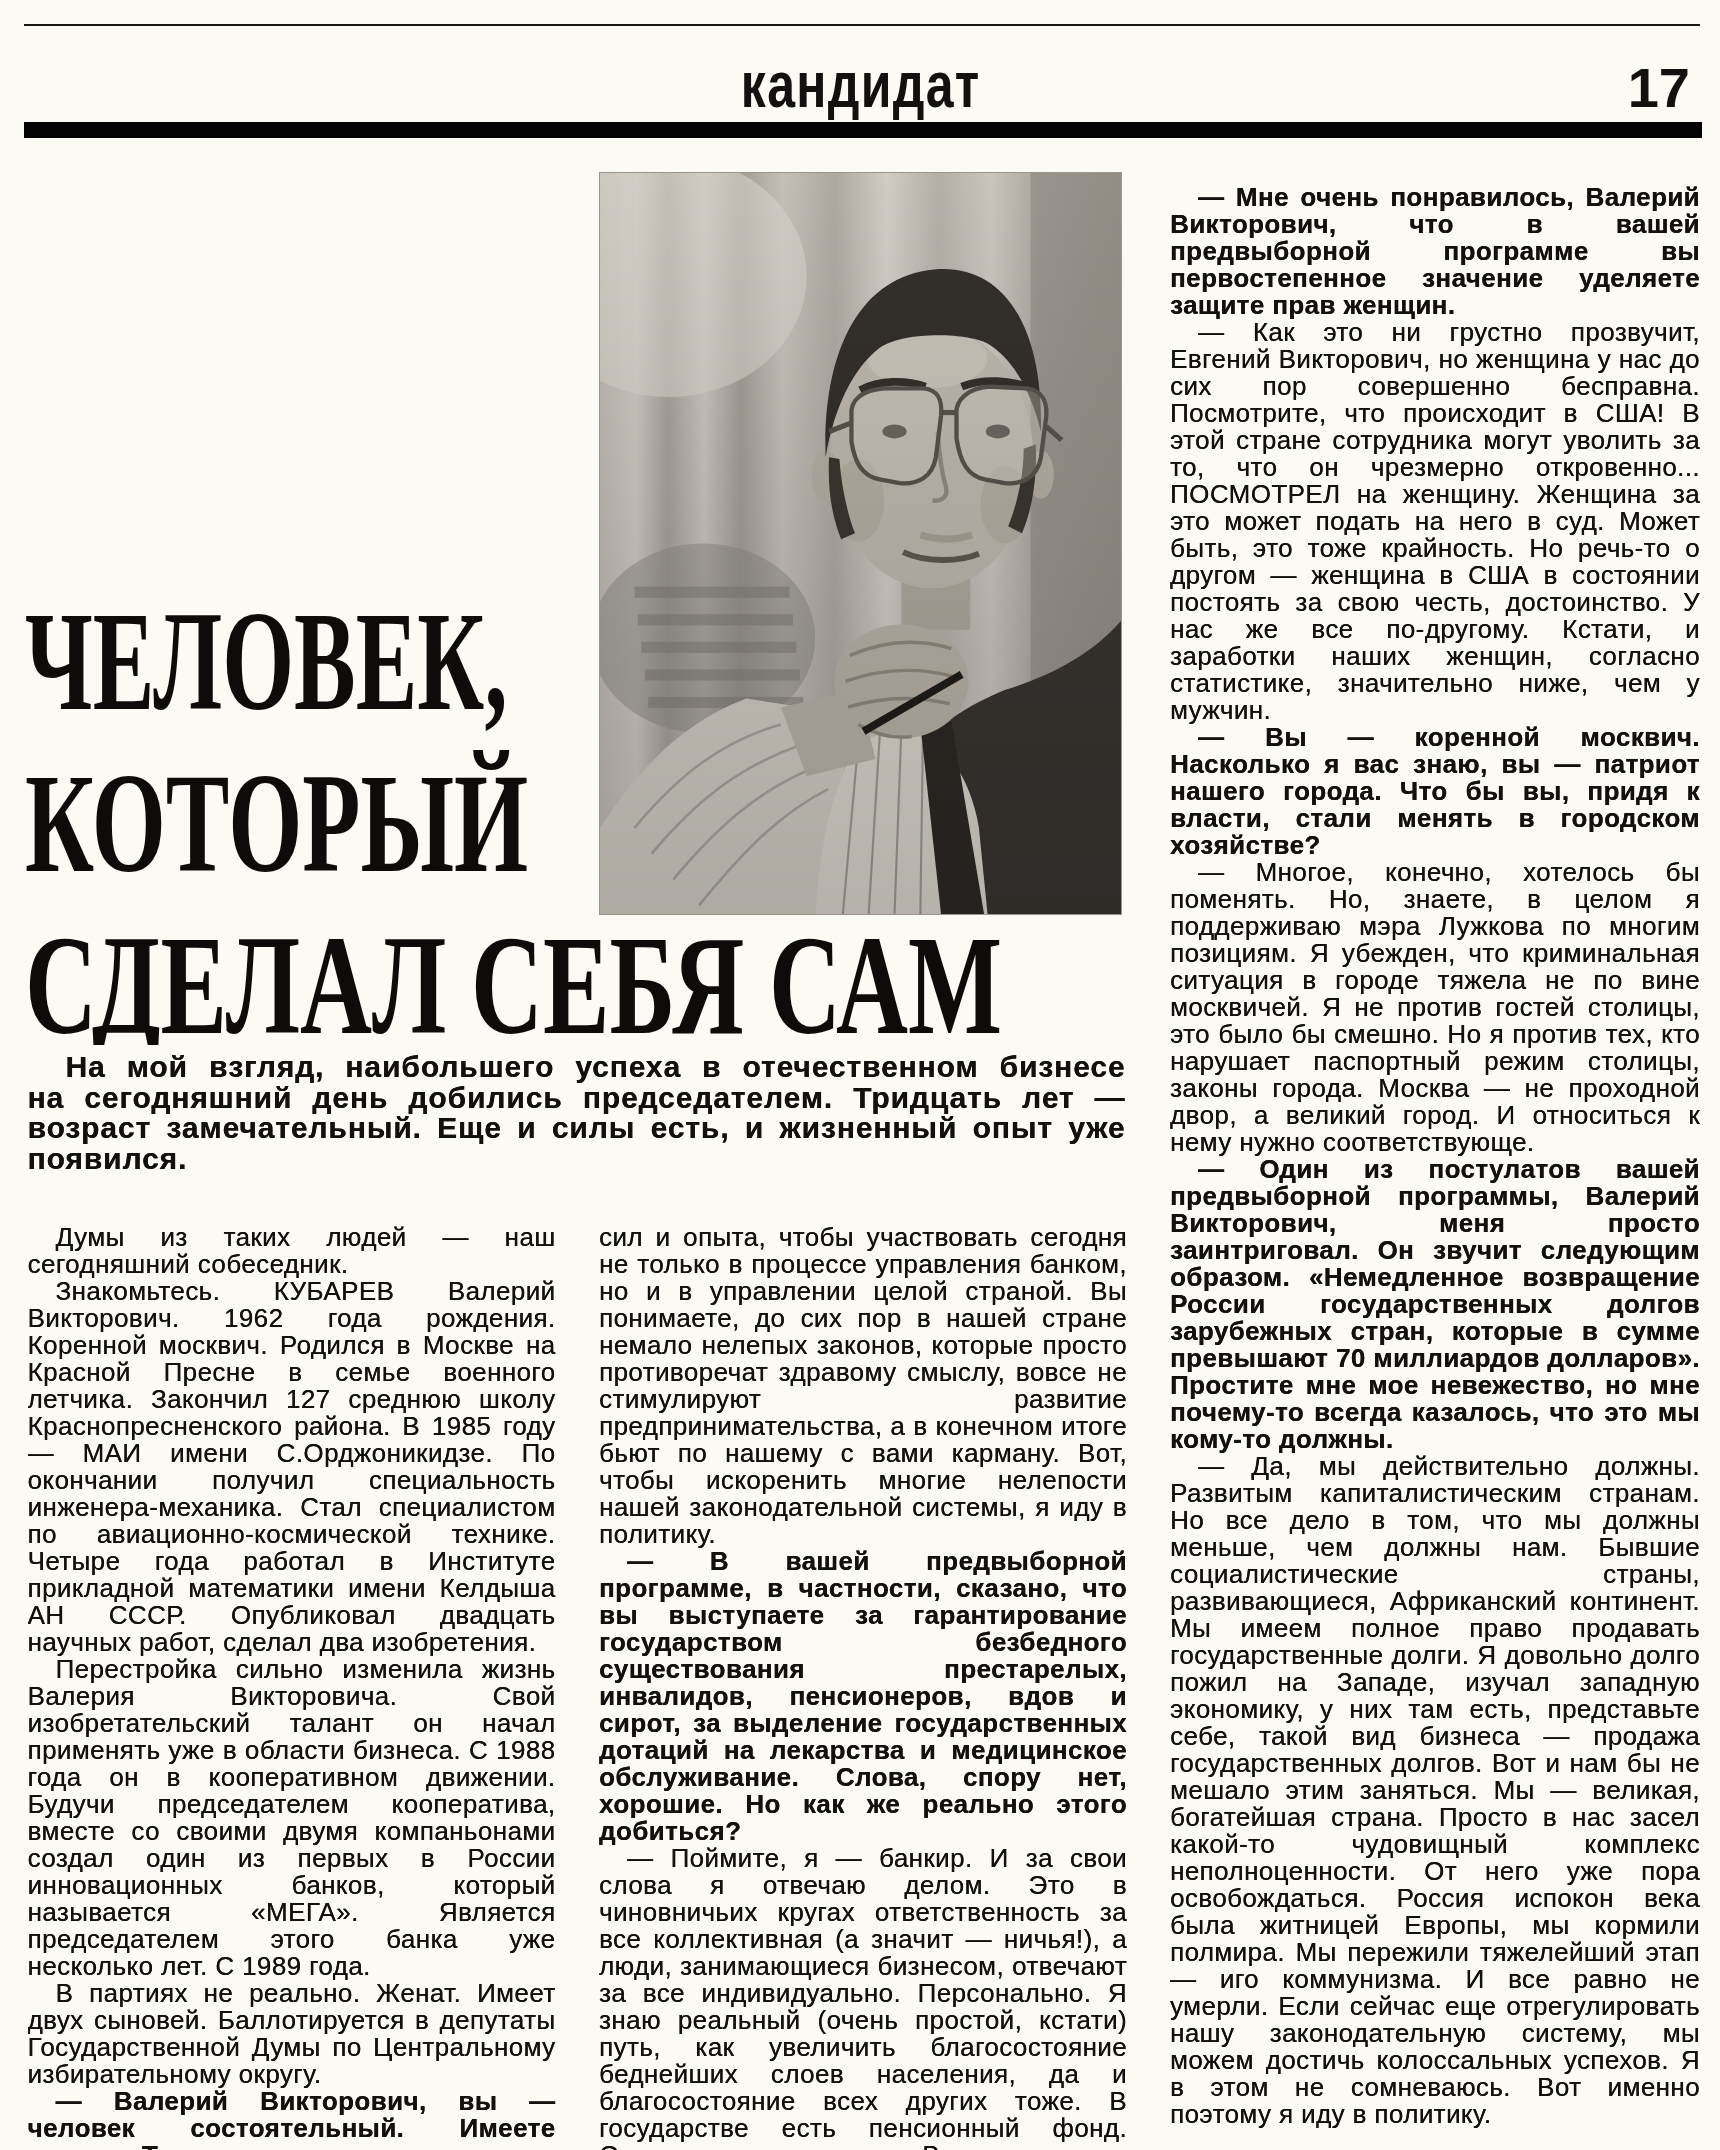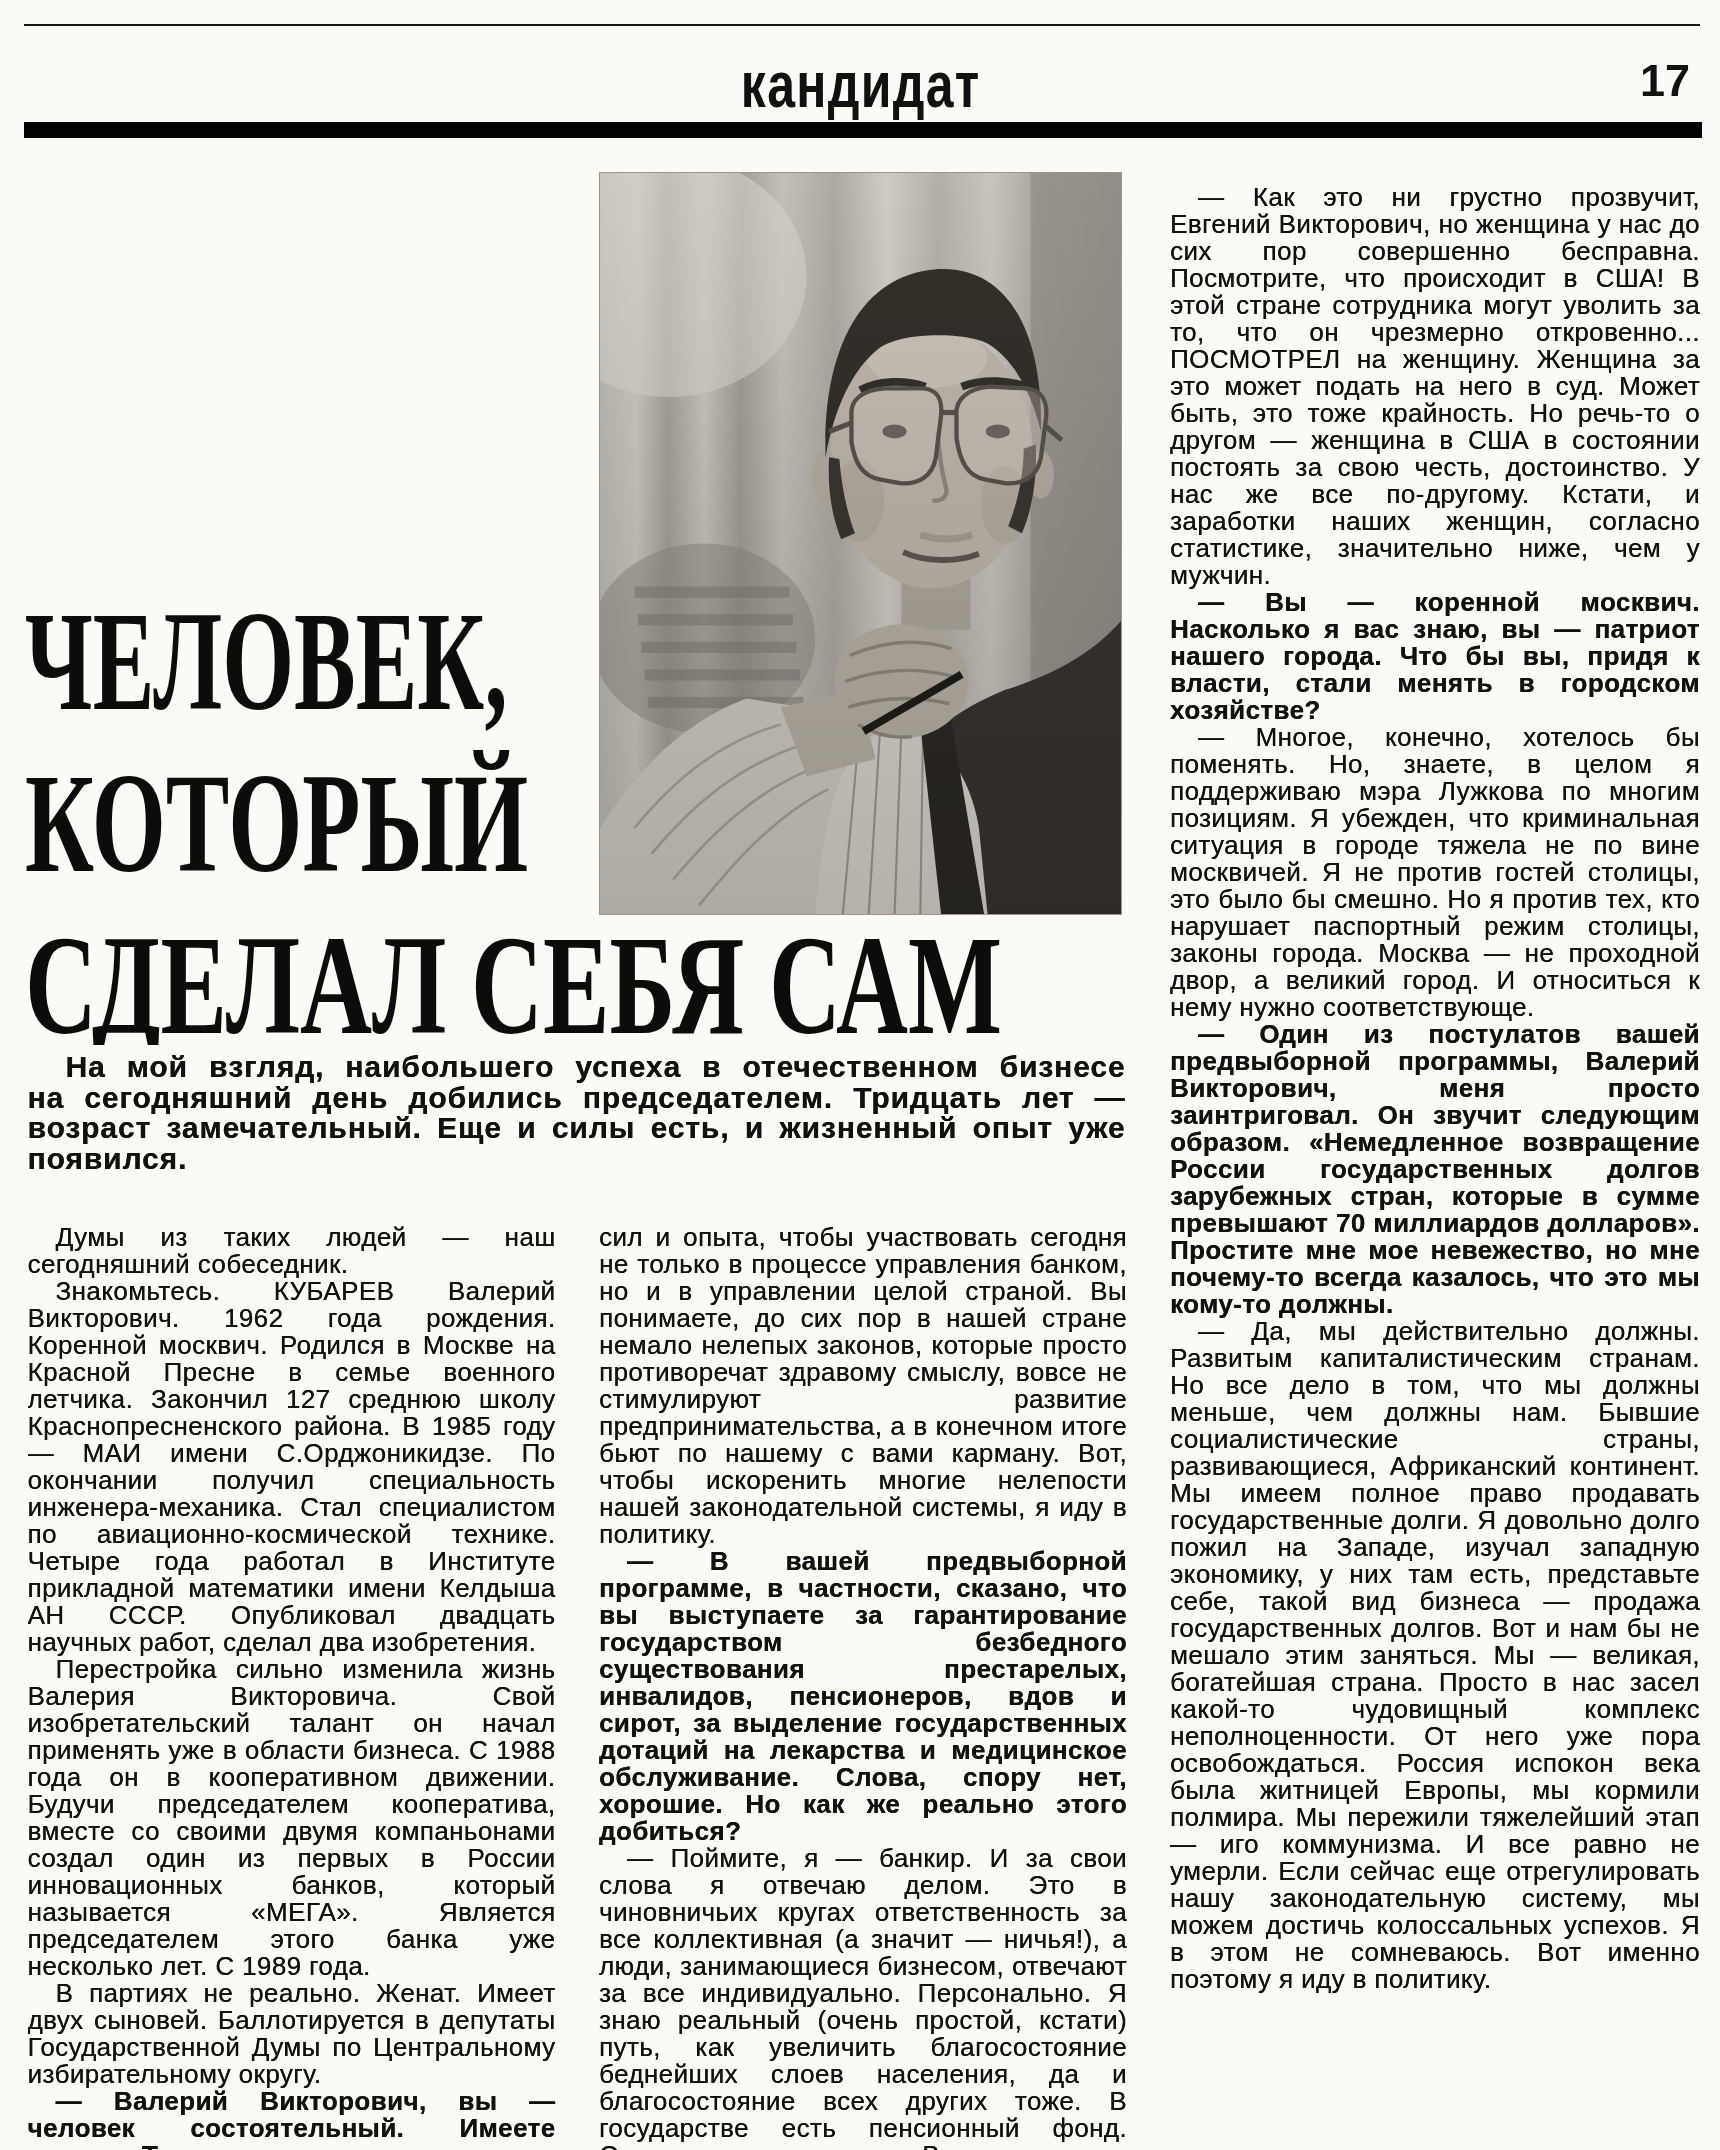--- a/index.html
+++ b/index.html
@@ -3,21 +3,21 @@
 <meta charset="utf-8">
 <title>Газетная полоса</title>
 <style>
   html,body{margin:0;padding:0;background:#4a4a4a;}
   .page{position:relative;width:1721px;height:2397px;background:#fbfaf5;color:#121110;
         font-family:"Liberation Sans",sans-serif;overflow:hidden;}
   .rule-top{position:absolute;left:24px;top:24px;width:1676px;height:2.2px;background:#171615;}
   .masthead{position:absolute;left:0;top:48px;width:100%;text-align:center;}
   .masthead .word{display:inline-block;font-size:64px;font-weight:700;letter-spacing:1.7px;
         transform:scaleX(.78);transform-origin:center;}
-  .pageno{position:absolute;top:55px;right:31px;font-size:45px;font-weight:700;}
+  .pageno{position:absolute;top:55px;right:31px;font-size:56px;font-weight:700;}
   .bar{position:absolute;left:24px;top:122px;width:1678px;height:16.3px;background:#030303;}
   .headline{position:absolute;left:25px;top:606px;width:1002px;height:439px;}
   .headline text{font-family:"Liberation Serif",serif;font-weight:700;fill:#0d0c0b;}
   .photo{position:absolute;left:600px;top:173px;width:521px;height:741px;outline:0.9px solid #9a968e;}
   .photo svg{display:block;width:100%;height:100%;}
   .lede{position:absolute;left:27.5px;top:1052px;width:1098px;font-size:30px;line-height:30.5px;
         font-weight:700;text-align:justify;text-indent:38px;letter-spacing:0.9px;word-spacing:5.2px;
         text-shadow:0.2px 0 0 currentColor;}
   .col{position:absolute;font-size:26px;line-height:27px;letter-spacing:0.4px;text-align:justify;
         text-shadow:0.2px 0 0 currentColor;}
@@ -142,20 +142,21 @@
       <p class="para">Перестройка сильно изменила жизнь Валерия Викторовича. Свой изобретательский талант он начал применять уже в области бизнеса. С 1988 года он в кооперативном движении. Будучи председателем кооператива, вместе со своими двумя компаньонами создал один из первых в России инновационных банков, который называется «МЕГА». Является председателем этого банка уже несколько лет. С 1989 года.</p>
       <p class="para">В партиях не реально. Женат. Имеет двух сыновей. Баллотируется в депутаты Государственной Думы по Центральному избирательному округу.</p>
       <p class="para bold">— Валерий Викторович, вы — человек состоятельный. Имеете многое. То, что, прямо скажем, имеют далеко не все российские люди. Зачем вам еще и политика?</p>
     </div>
   <div class="col col2">
       <p class="para noindent">сил и опыта, чтобы участвовать сегодня не только в процессе управления банком, но и в управлении целой страной. Вы понимаете, до сих пор в нашей стране немало нелепых законов, которые просто противоречат здравому смыслу, вовсе не стимулируют развитие предпринимательства, а в конечном итоге бьют по нашему с вами карману. Вот, чтобы искоренить многие нелепости нашей законодательной системы, я иду в политику.</p>
       <p class="para bold">— В вашей предвыборной программе, в частности, сказано, что вы выступаете за гарантирование государством безбедного существования престарелых, инвалидов, пенсионеров, вдов и сирот, за выделение государственных дотаций на лекарства и медицинское обслуживание. Слова, спору нет, хорошие. Но как же реально этого добиться?</p>
       <p class="para">— Поймите, я — банкир. И за свои слова я отвечаю делом. Это в чиновничьих кругах ответственность за все коллективная (а значит — ничья!), а люди, занимающиеся бизнесом, отвечают за все индивидуально. Персонально. Я знаю реальный (очень простой, кстати) путь, как увеличить благосостояние беднейших слоев населения, да и благосостояние всех других тоже. В государстве есть пенсионный фонд. Определенные деньги. Вот нужно эти деньги не боясь пустить в коммерческие, банковские структуры. Чтобы деньги делали деньги, а не лежали мертвым грузом. Пенсию в таком случае можно будет увеличить как минимум вдвое. В ближайшее время.</p>
     </div>
   <div class="col col3">
+  <p class="para bold">— Мне очень понравилось, Валерий Викторович, что в вашей предвыборной программе вы первостепенное значение уделяете защите прав женщин.</p>
       <p class="para">— Как это ни грустно прозвучит, Евгений Викторович, но женщина у нас до сих пор совершенно бесправна. Посмотрите, что происходит в США! В этой стране сотрудника могут уволить за то, что он чрезмерно откровенно... ПОСМОТРЕЛ на женщину. Женщина за это может подать на него в суд. Может быть, это тоже крайность. Но речь-то о другом — женщина в США в состоянии постоять за свою честь, достоинство. У нас же все по-другому. Кстати, и заработки наших женщин, согласно статистике, значительно ниже, чем у мужчин.</p>
       <p class="para bold">— Вы — коренной москвич. Насколько я вас знаю, вы — патриот нашего города. Что бы вы, придя к власти, стали менять в городском хозяйстве?</p>
       <p class="para">— Многое, конечно, хотелось бы поменять. Но, знаете, в целом я поддерживаю мэра Лужкова по многим позициям. Я убежден, что криминальная ситуация в городе тяжела не по вине москвичей. Я не против гостей столицы, это было бы смешно. Но я против тех, кто нарушает паспортный режим столицы, законы города. Москва — не проходной двор, а великий город. И относиться к нему нужно соответствующе.</p>
       <p class="para bold">— Один из постулатов вашей предвыборной программы, Валерий Викторович, меня просто заинтриговал. Он звучит следующим образом. «Немедленное возвращение России государственных долгов зарубежных стран, которые в сумме превышают 70 миллиардов долларов». Простите мне мое невежество, но мне почему-то всегда казалось, что это мы кому-то должны.</p>
       <p class="para">— Да, мы действительно должны. Развитым капиталистическим странам. Но все дело в том, что мы должны меньше, чем должны нам. Бывшие социалистические страны, развивающиеся, Африканский континент. Мы имеем полное право продавать государственные долги. Я довольно долго пожил на Западе, изучал западную экономику, у них там есть, представьте себе, такой вид бизнеса — продажа государственных долгов. Вот и нам бы не мешало этим заняться. Мы — великая, богатейшая страна. Просто в нас засел какой-то чудовищный комплекс неполноценности. От него уже пора освобождаться. Россия испокон века была житницей Европы, мы кормили полмира. Мы пережили тяжелейший этап — иго коммунизма. И все равно не умерли. Если сейчас еще отрегулировать нашу законодательную систему, мы можем достичь колоссальных успехов. Я в этом не сомневаюсь. Вот именно поэтому я иду в политику.</p>
     </div>
 
 </div>
 
 

